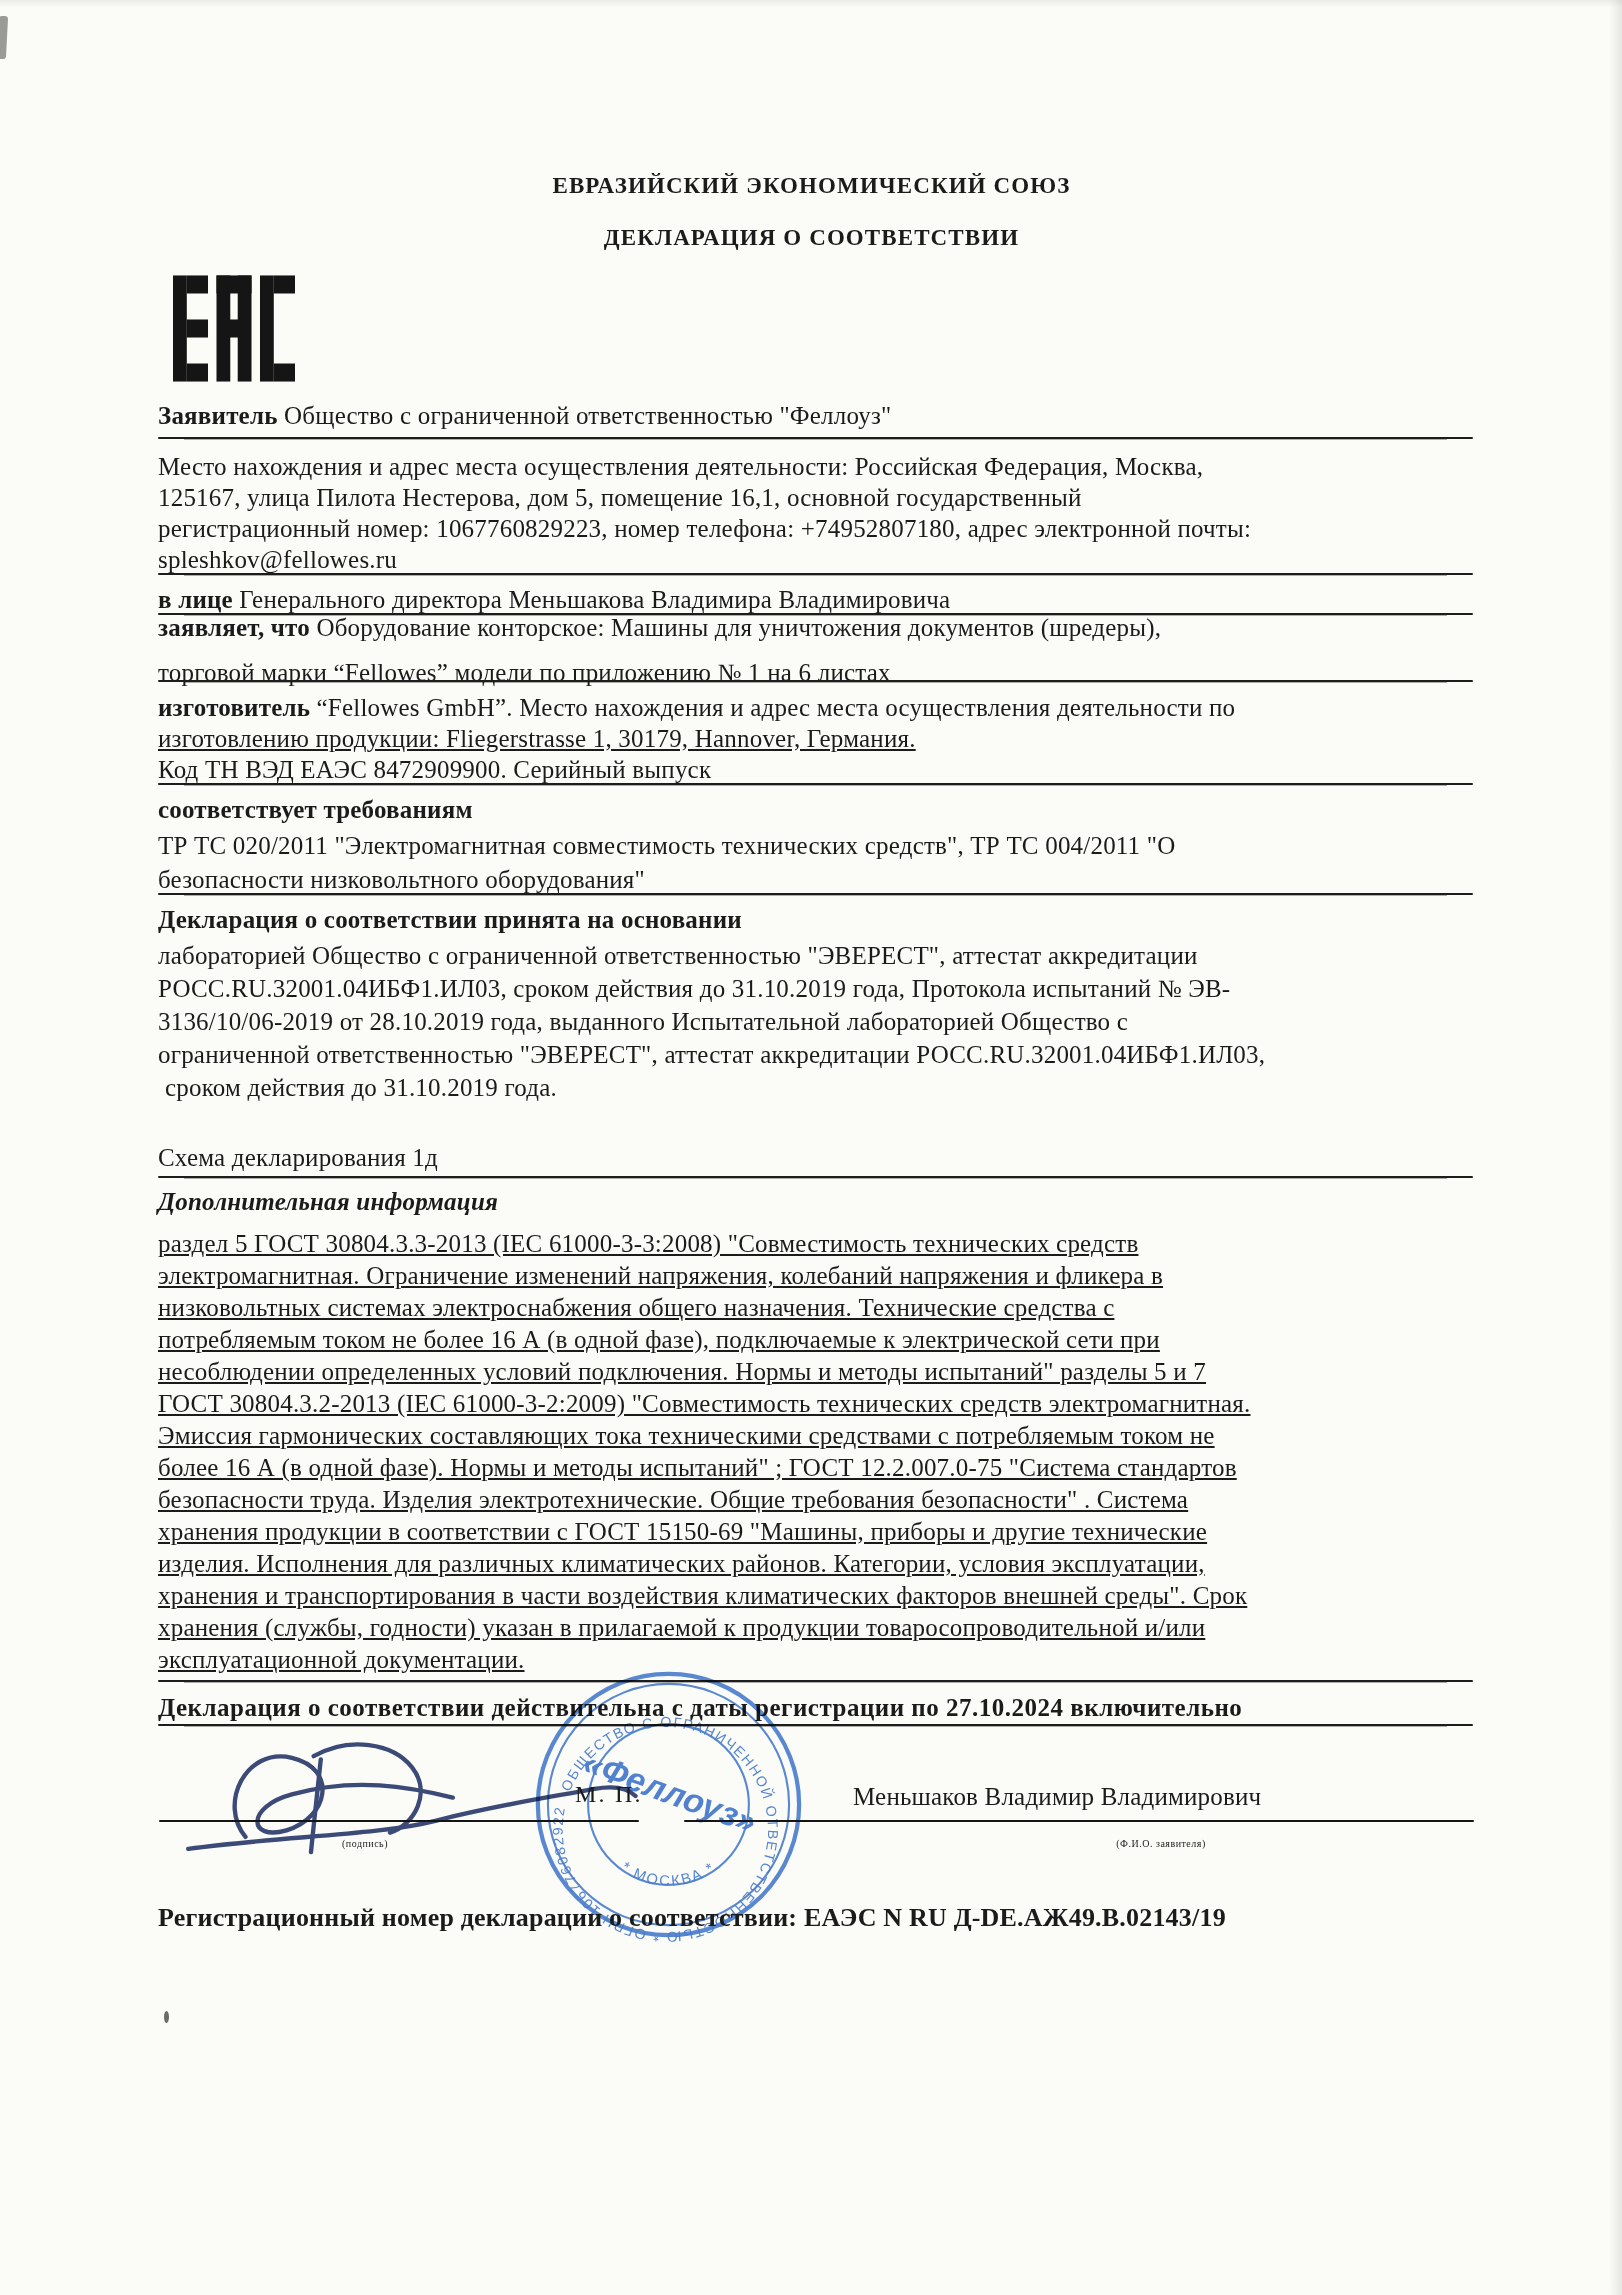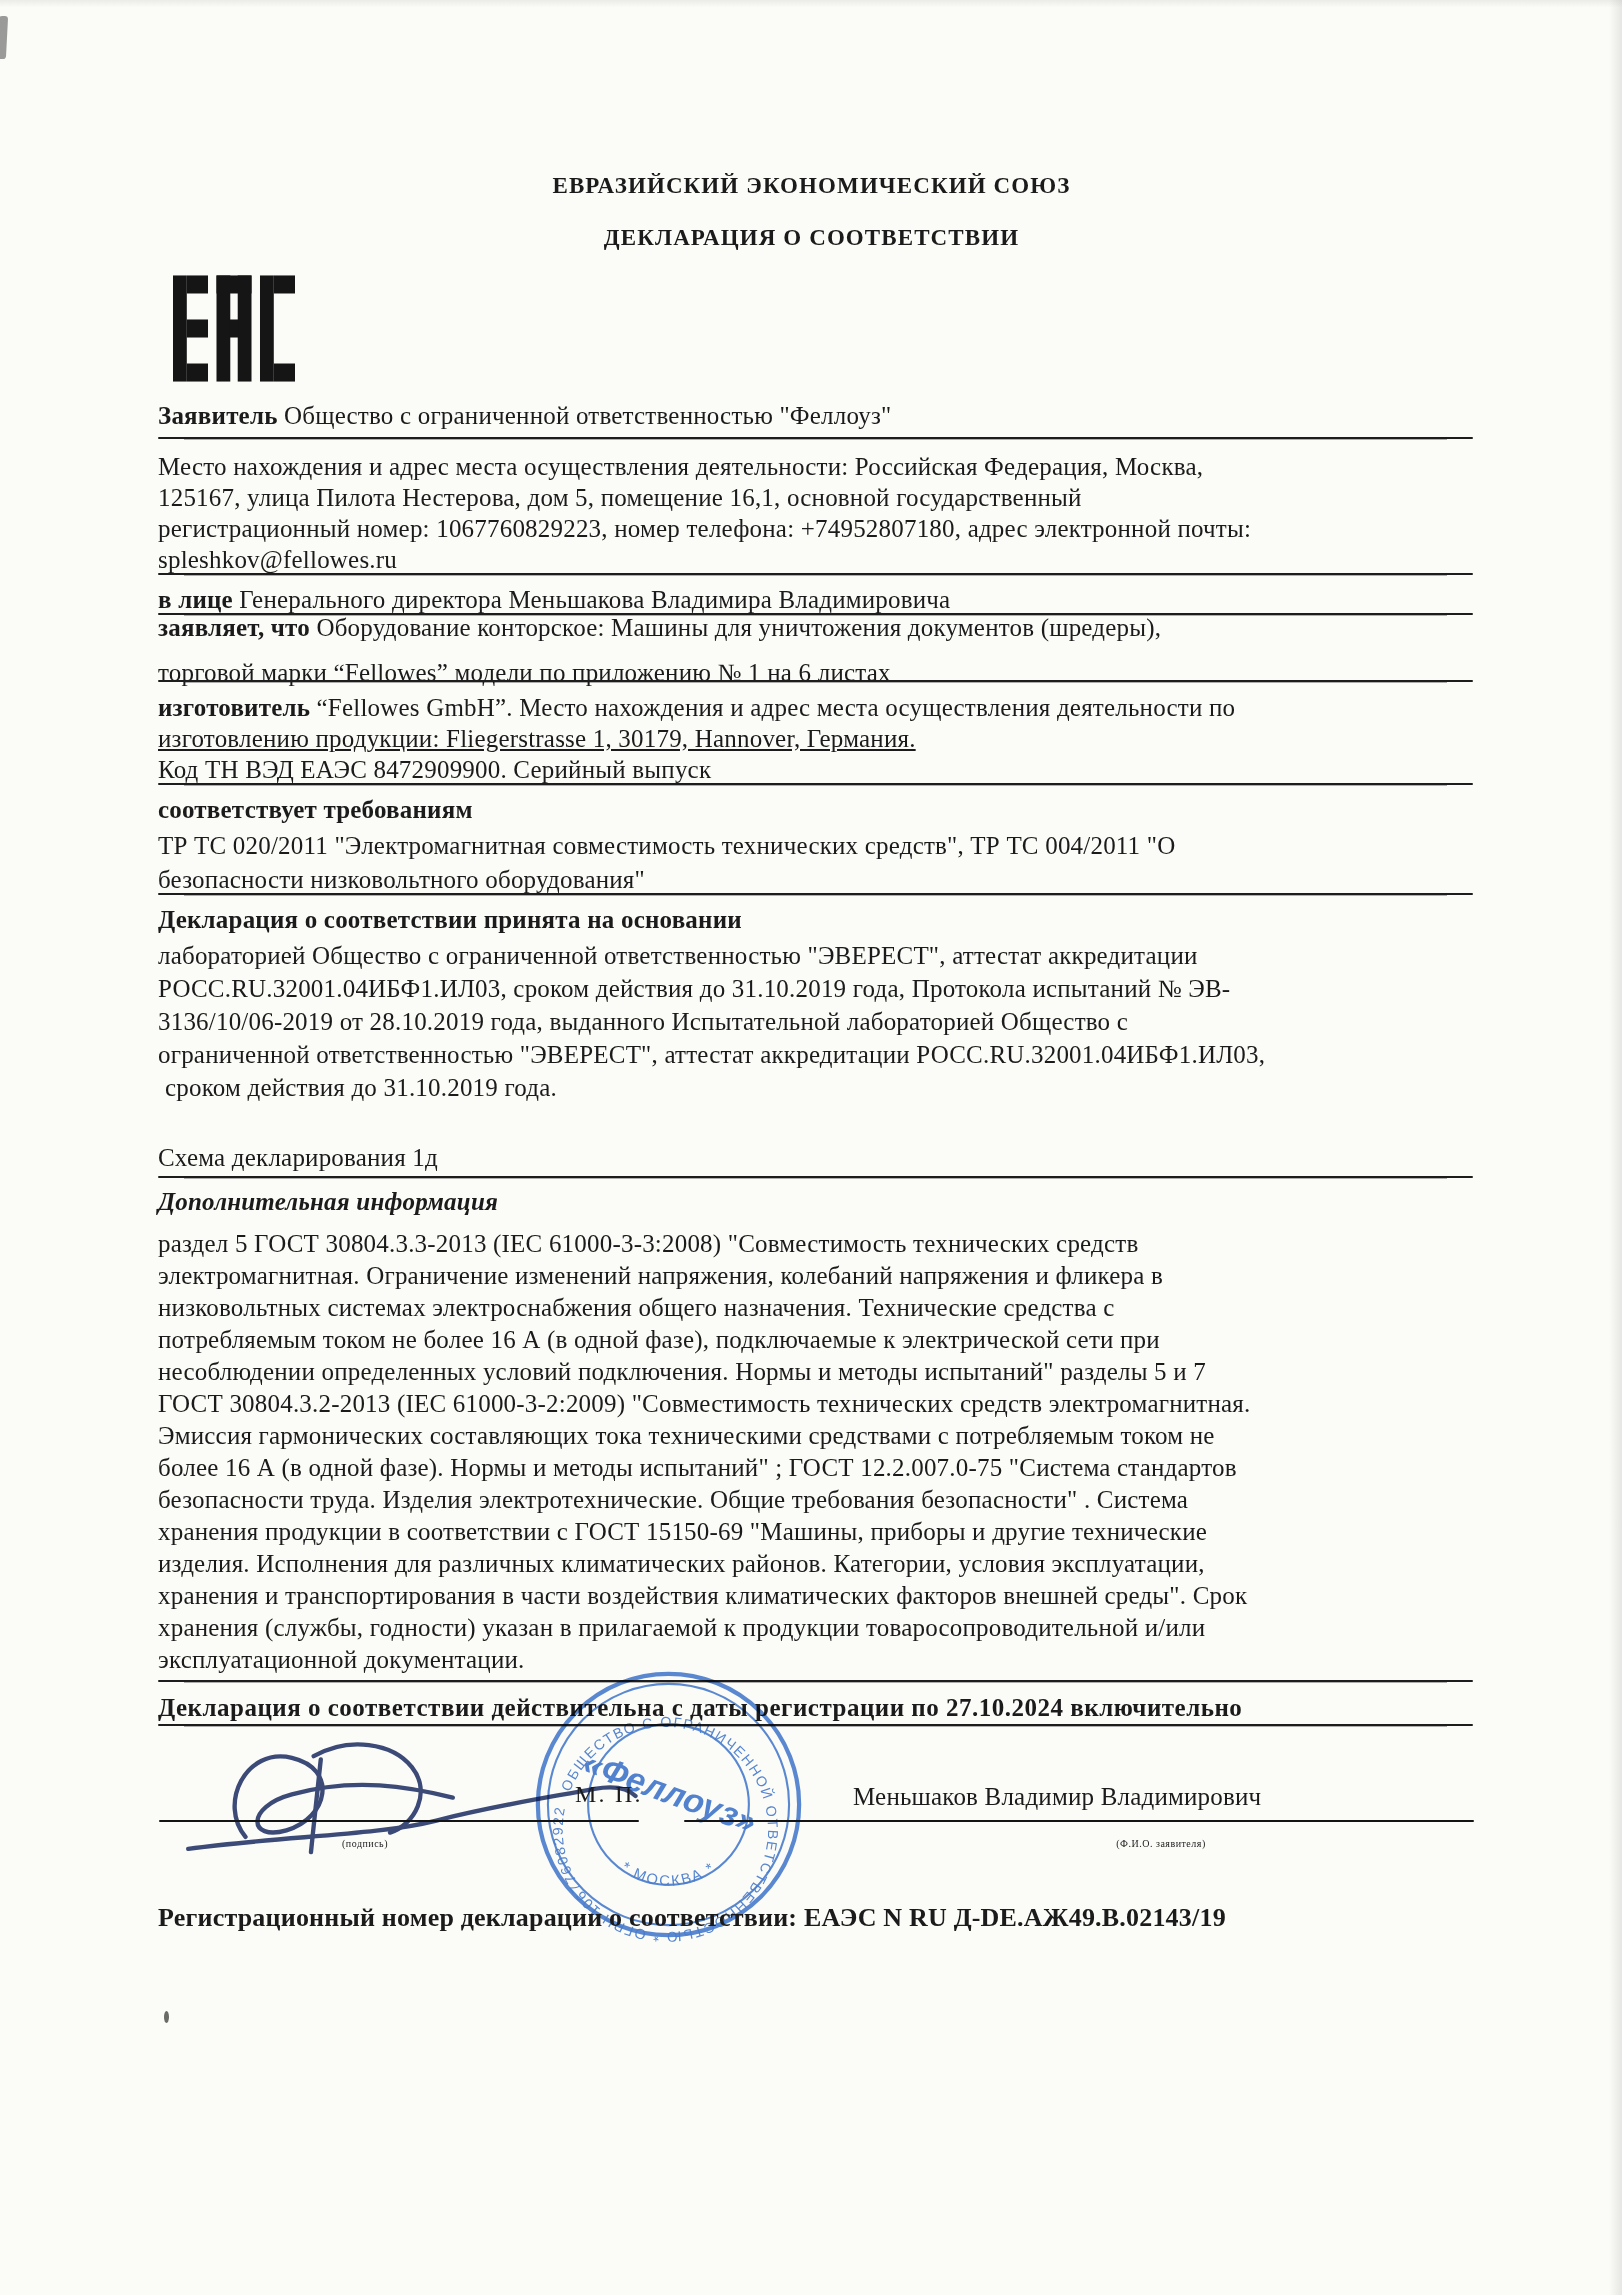--- a/index.html
+++ b/index.html
@@ -107,21 +107,21 @@
     <span class="body-line" style="line-height:33px;">лабораторией Общество с ограниченной ответственностью "ЭВЕРЕСТ", аттестат аккредитации</span>
     <span class="body-line" style="line-height:33px;">РОСС.RU.32001.04ИБФ1.ИЛ03, сроком действия до 31.10.2019 года, Протокола испытаний № ЭВ-</span>
     <span class="body-line" style="line-height:33px;">3136/10/06-2019 от 28.10.2019 года, выданного Испытательной лабораторией Общество с</span>
     <span class="body-line" style="line-height:33px;">ограниченной ответственностью "ЭВЕРЕСТ", аттестат аккредитации РОСС.RU.32001.04ИБФ1.ИЛ03,</span>
     <span class="body-line" style="line-height:33px;margin-left:7px;">сроком действия до 31.10.2019 года.</span>
   </div>
   <div class="abs body-line" style="left:158px; top:1142px;">Схема декларирования 1д</div>
   <div class="rule" style="top:1176px;"></div>
 
   <div class="abs body-line b" style="left:158px; top:1186px;font-style:italic;">Дополнительная информация</div>
-  <div class="abs para" style="left:158px; top:1228px;">
+  <div class="abs para" style="left:158px; top:1228px;text-decoration:underline;">
     <span class="body-line" style="line-height:32px;">раздел 5 ГОСТ 30804.3.3-2013 (IEC 61000-3-3:2008)  "Совместимость технических средств</span>
     <span class="body-line" style="line-height:32px;">электромагнитная. Ограничение изменений напряжения, колебаний напряжения и фликера в</span>
     <span class="body-line" style="line-height:32px;">низковольтных системах электроснабжения общего назначения. Технические средства с</span>
     <span class="body-line" style="line-height:32px;">потребляемым током не более 16 А (в одной фазе), подключаемые к электрической сети при</span>
     <span class="body-line" style="line-height:32px;">несоблюдении определенных условий подключения. Нормы и методы испытаний" разделы 5 и 7</span>
     <span class="body-line" style="line-height:32px;">ГОСТ 30804.3.2-2013 (IEC 61000-3-2:2009)  "Совместимость технических средств электромагнитная.</span>
     <span class="body-line" style="line-height:32px;">Эмиссия гармонических составляющих тока техническими средствами с потребляемым током не</span>
     <span class="body-line" style="line-height:32px;">более 16 А (в одной фазе). Нормы и методы испытаний" ; ГОСТ 12.2.007.0-75  "Система стандартов</span>
     <span class="body-line" style="line-height:32px;">безопасности труда. Изделия электротехнические. Общие требования безопасности" . Система</span>
     <span class="body-line" style="line-height:32px;">хранения продукции в соответствии с ГОСТ 15150-69 "Машины, приборы и другие технические</span>

